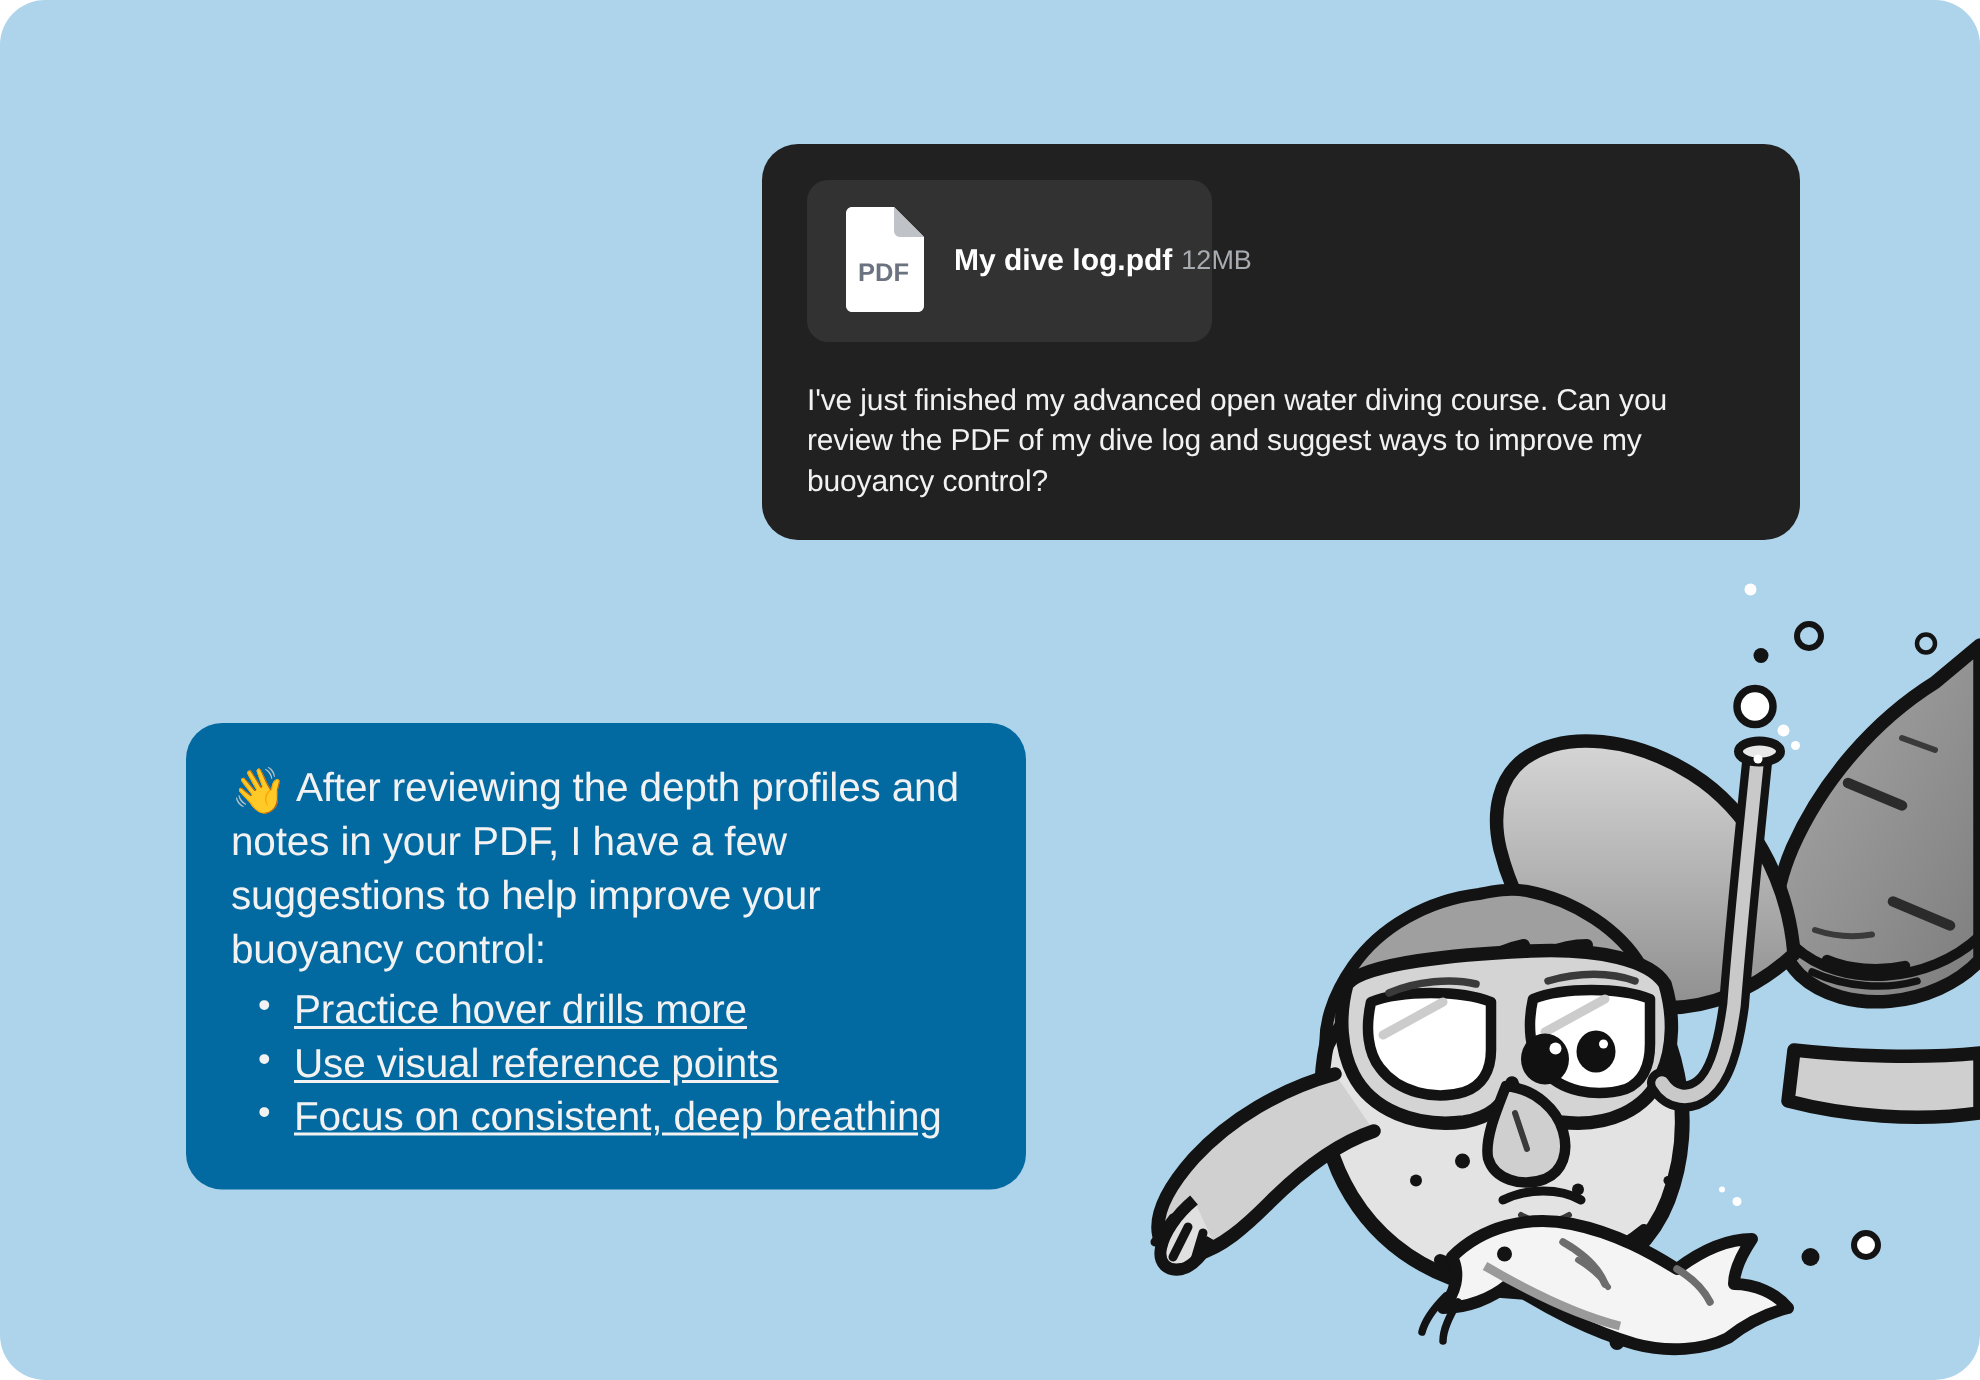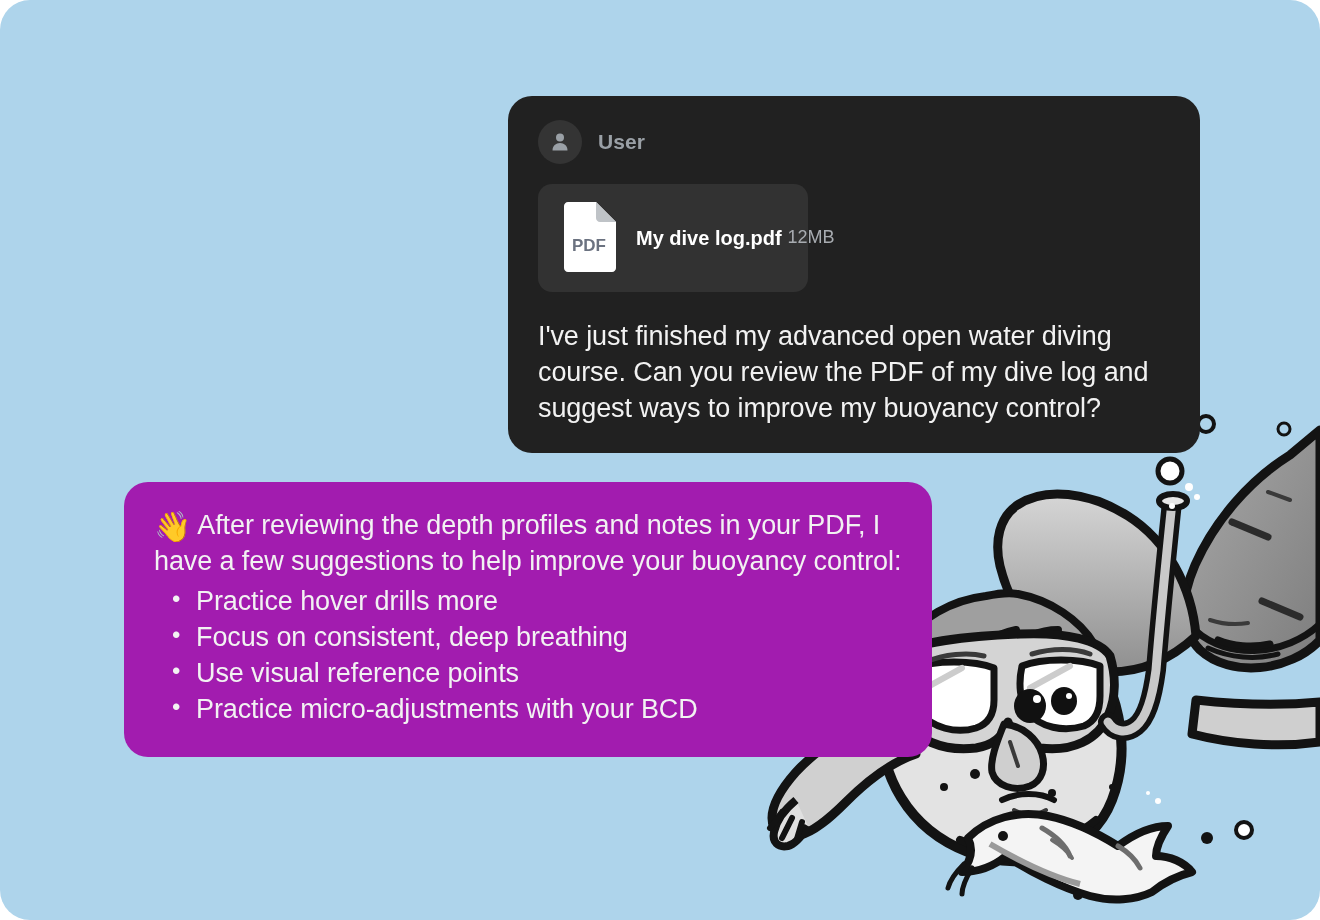--- a/index.html
+++ b/index.html
@@ -90,33 +90,33 @@
     white-space: nowrap;
   }
 
   .file-size {
     font-size: 18px;
     color: #a8acb1;
     text-align: right;
   }
 
   .user-text {
-    font-size: 27px;
+    font-size: 20px;
     line-height: 1.34;
     color: #f2f2f2;
     letter-spacing: -0.1px;
   }
 
   
   #assistant-bubble {
     position: absolute;
     left: 124px;
     top: 482px;
-    width: 808px;
-    background: #a21caf;
+    width: 560px;
+    background: #0369a1;
     border-radius: 24px;
     padding: 26px 30px 30px 30px;
   }
 
   .assistant-intro {
     font-size: 27px;
     line-height: 1.33;
     color: #f2f2f2;
     letter-spacing: -0.1px;
   }
@@ -133,20 +133,21 @@
     margin-top: 4px;
   }
 
   .suggestion-list li {
     position: relative;
     font-size: 27px;
     line-height: 1.33;
     color: #f2f2f2;
     padding-left: 42px;
     letter-spacing: -0.1px;
+    text-decoration: underline;
   }
 
   .suggestion-list li::before {
     content: "\2022";
     position: absolute;
     left: 18px;
     top: -1px;
     font-size: 24px;
     color: #f2f2f2;
   }
@@ -284,31 +285,20 @@
       <circle cx="1244" cy="830" r="8" fill="#ffffff" stroke="#131313" stroke-width="4"></circle>
       <circle cx="1078" cy="895" r="5" fill="#131313"></circle>
       <circle cx="944" cy="787" r="4" fill="#131313"></circle>
       <circle cx="1158" cy="801" r="3" fill="#ffffff"></circle>
       <circle cx="1148" cy="793" r="2" fill="#ffffff"></circle>
     </g>
   </svg>
 
   <div id="user-bubble">
 
-    <div class="user-head">
-      <div class="avatar">
-        <span>
-          <svg width="24" height="24" viewBox="0 0 24 24" aria-hidden="true">
-            <circle cx="12" cy="7.5" r="4" fill="#9aa0a6"></circle>
-            <path d="M4.5 20.5 C4.5 15.8 7.9 13 12 13 C16.1 13 19.5 15.8 19.5 20.5 Z" fill="#9aa0a6"></path>
-          </svg>
-        </span>
-      </div>
-      <span class="user-name">User</span>
-    </div>
 
     <div class="attachment">
       <span>
         <svg class="pdf-icon" viewBox="0 0 58 72" aria-hidden="true">
           <path d="M6 4 C6 1.8 7.8 0 10 0 L38 0 L58 20 L58 66 C58 68.2 56.2 70 54 70 L10 70 C7.8 70 6 68.2 6 66 Z" fill="#ffffff"></path>
           <path d="M38 0 L58 20 L42 20 C39.8 20 38 18.2 38 16 Z" fill="#bfc3c7"></path>
           <text x="31" y="49" text-anchor="middle" font-family="Liberation Sans, sans-serif" font-size="17" font-weight="bold" fill="#6b7280">PDF</text>
         </svg>
       </span>
       <div class="attachment-meta">
@@ -319,19 +309,18 @@
 
     <p class="user-text">I've just finished my advanced open water diving course. Can you review the PDF of my dive log and suggest ways to improve my buoyancy control?</p>
   </div>
 
   <div id="assistant-bubble">
     <p class="assistant-intro">
       <span class="wave-emoji">👋</span><span>After reviewing the depth profiles and notes in your PDF, I have a few suggestions to help improve your buoyancy control:</span>
     </p>
     <ul class="suggestion-list">
       <li>Practice hover drills more</li>
+      <li>Use visual reference points</li>
       <li>Focus on consistent, deep breathing</li>
-      <li>Use visual reference points</li>
-      <li>Practice micro-adjustments with your BCD</li>
     </ul>
   </div>
 
 </div>
 
 </body></html>

